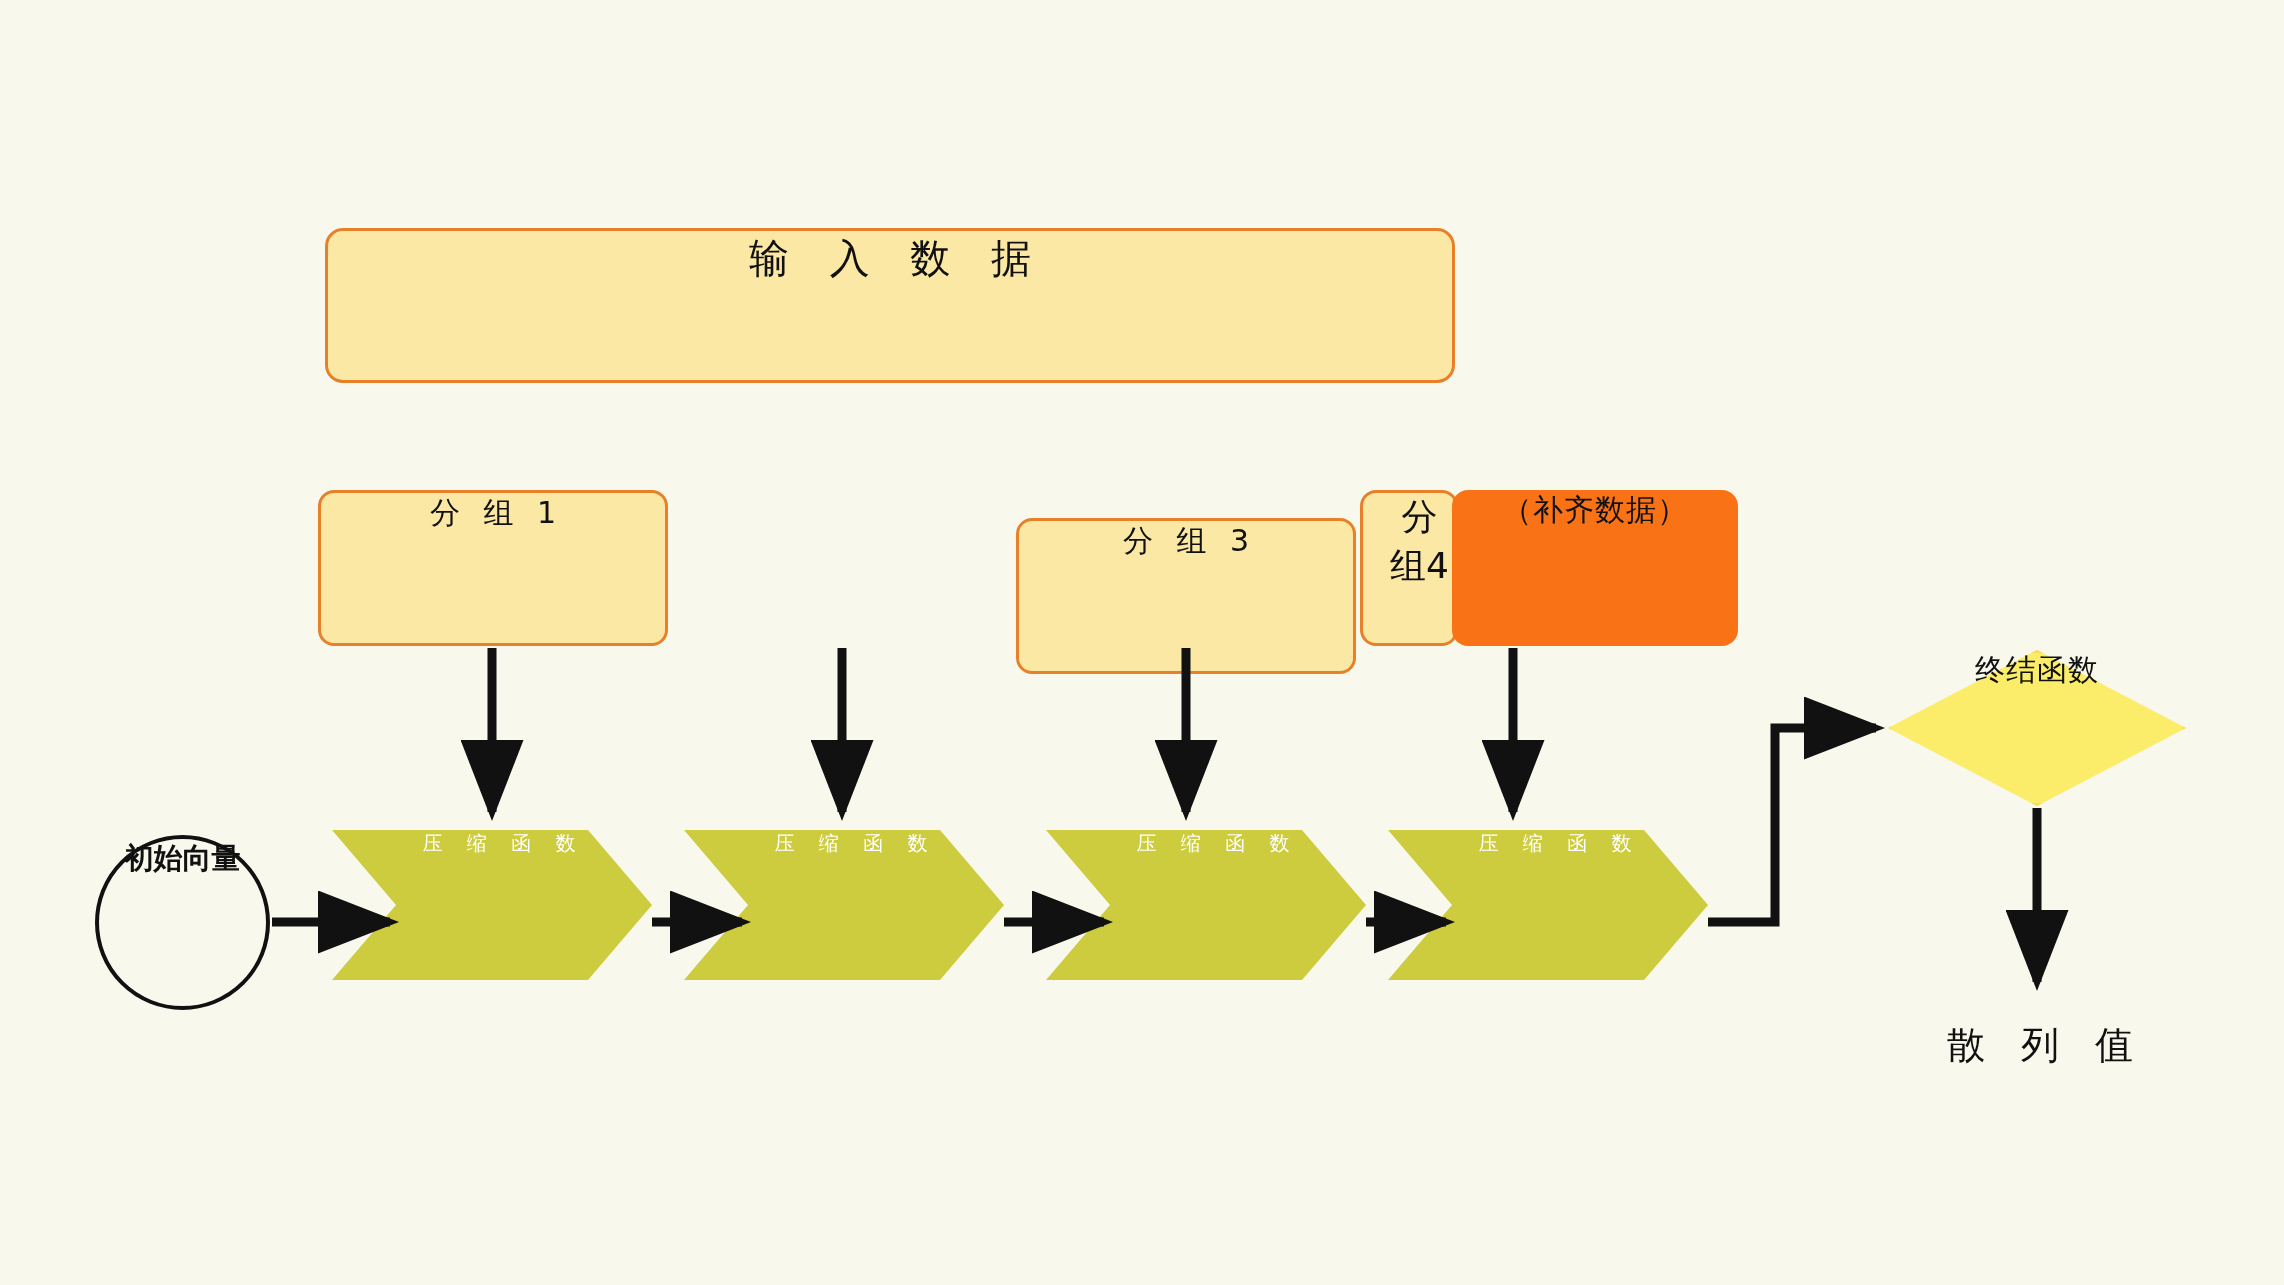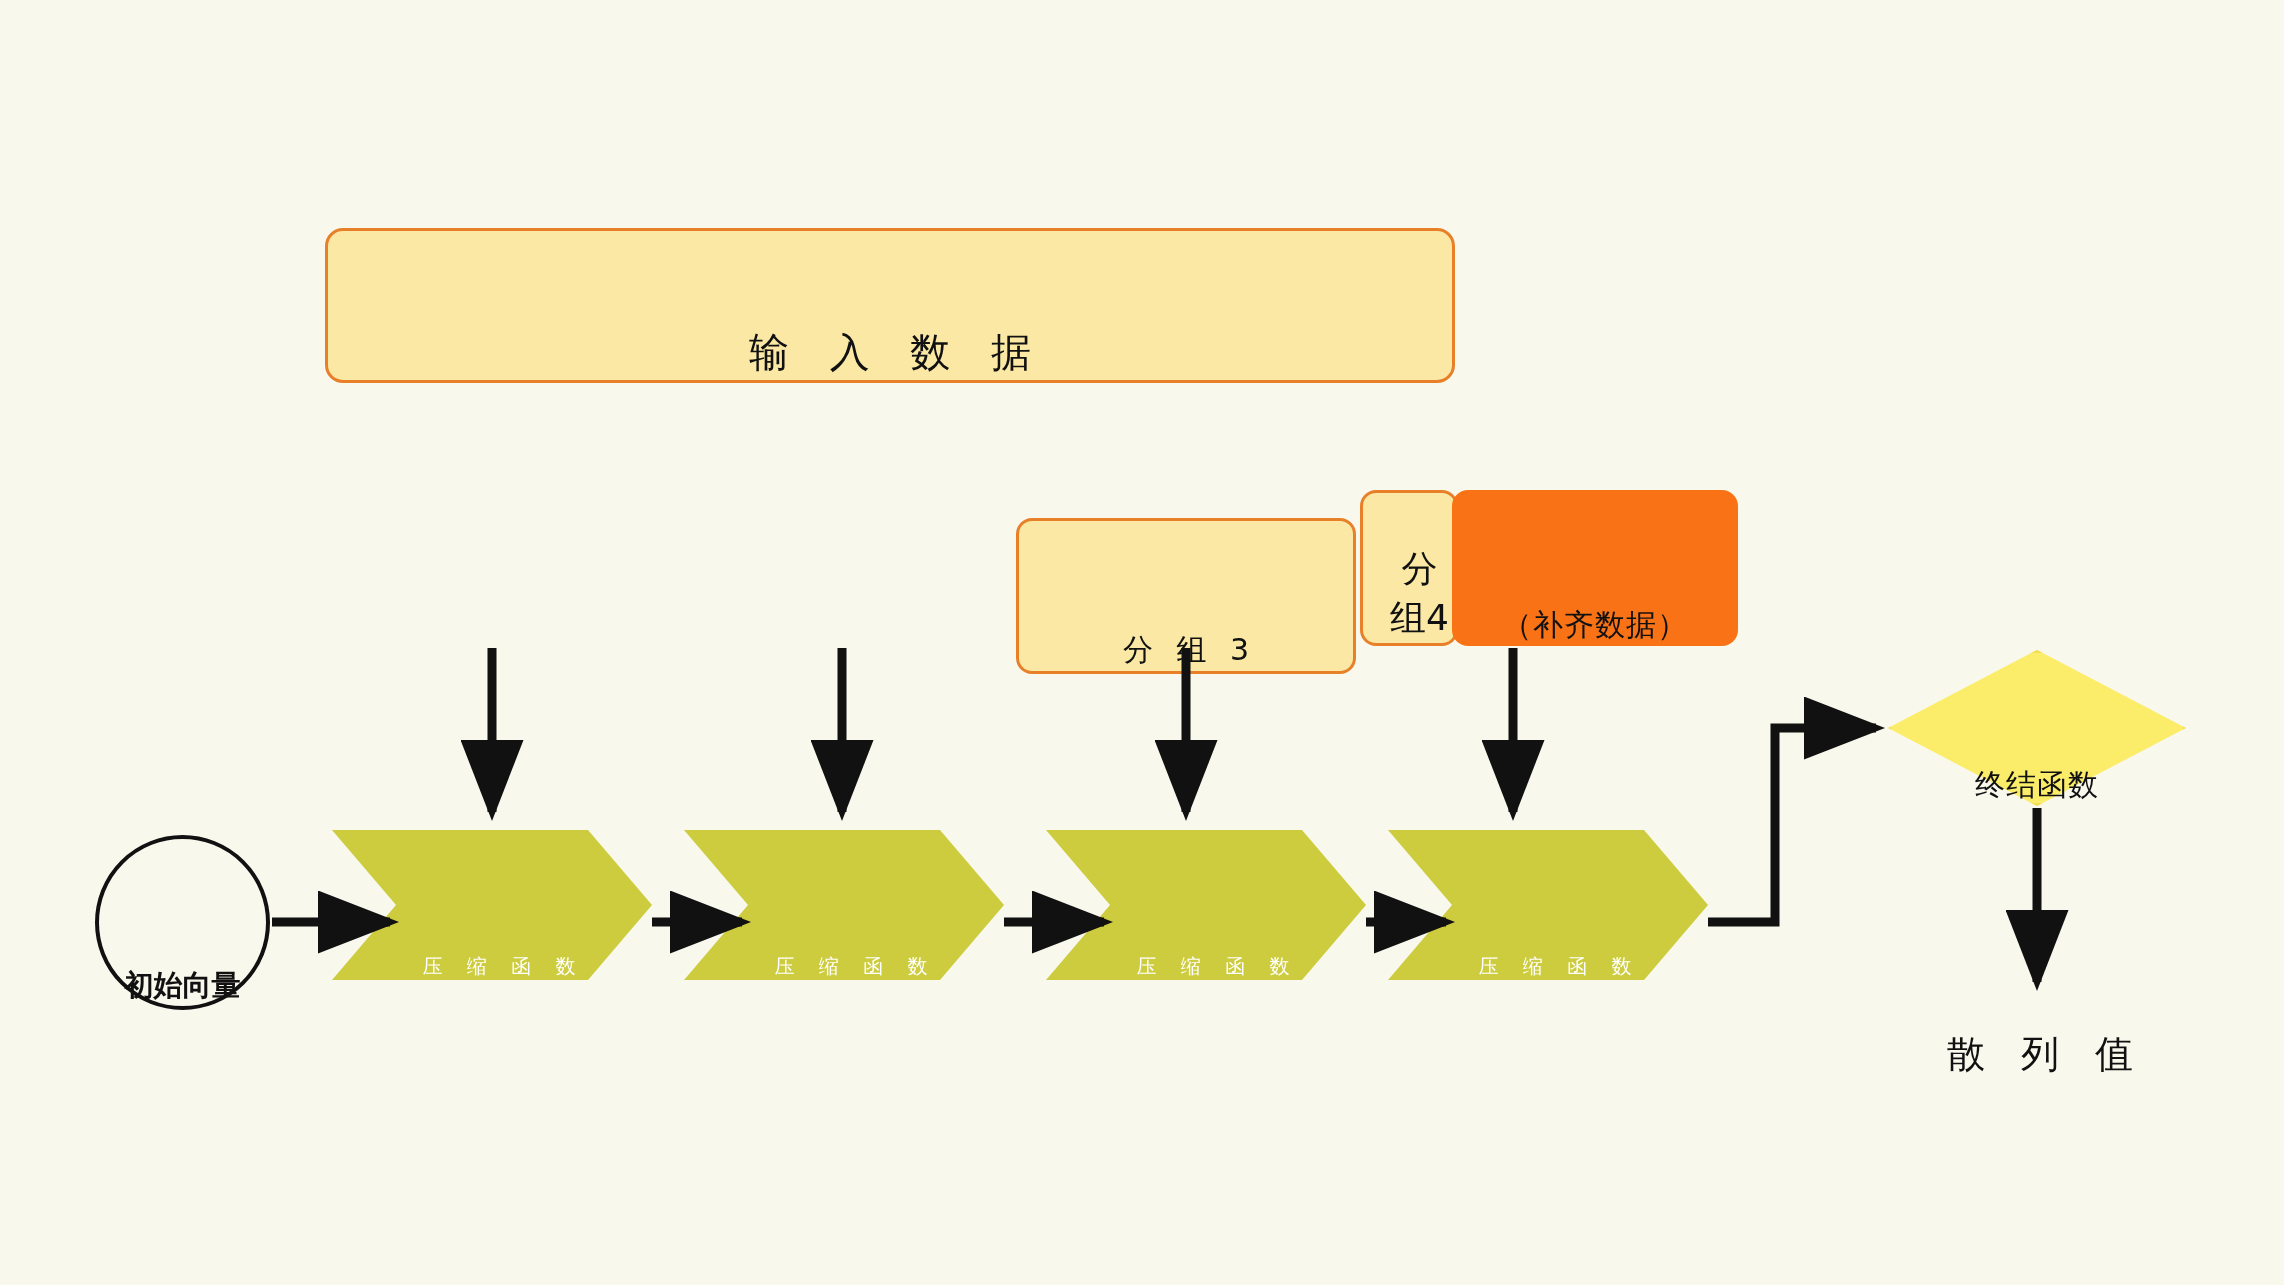--- a/index.html
+++ b/index.html
@@ -17,21 +17,21 @@
     position: relative;
     width: 2284px;
     height: 1285px;
   }
 
   
   .node {
     position: absolute;
     box-sizing: border-box;
     display: flex;
-    align-items: flex-end;
+    align-items: flex-start;
     justify-content: center;
     text-align: center;
   }
 
   
   .input-box {
     left: 325px;
     top: 228px;
     width: 1130px;
     height: 155px;
@@ -192,20 +192,23 @@
 
     <path d="M 1708 922 L 1775 922 L 1775 728 L 1876 728" fill="none" stroke="#111111" stroke-width="9" marker-end="url(#arrowhead)"></path>
 
     <line x1="2037" y1="808" x2="2037" y2="982" stroke="#111111" stroke-width="9" marker-end="url(#arrowhead)"></line>
   </svg>
 
   <div class="node input-box">
     <span class="label">输 入 数 据</span>
   </div>
 
+  <div class="node group-box g1">
+    <span class="label">分 组 1</span>
+  </div>
   <div class="node group-box g3">
     <span class="label">分 组 3</span>
   </div>
   <div class="node group-box g4">
     <span class="label">分组4</span>
   </div>
 
   <div class="node pad-box">
     <span class="label">（补齐数据）</span>
   </div>

